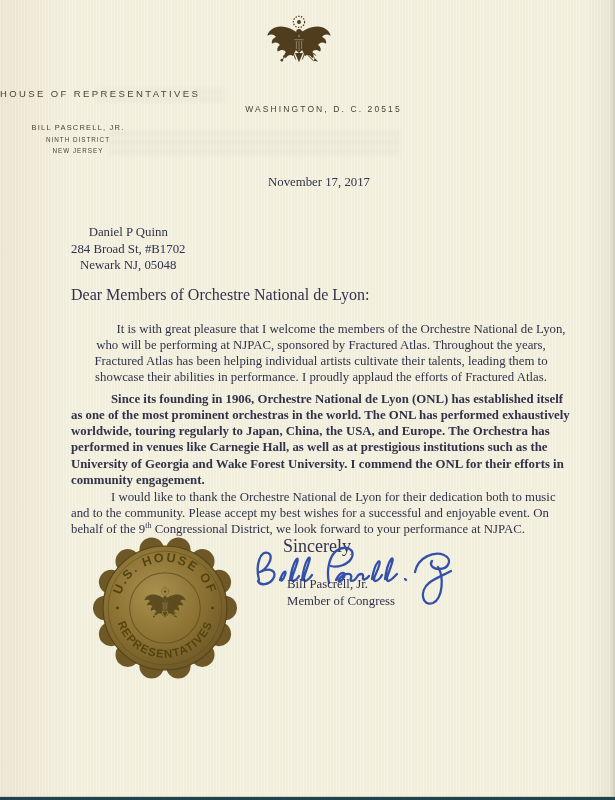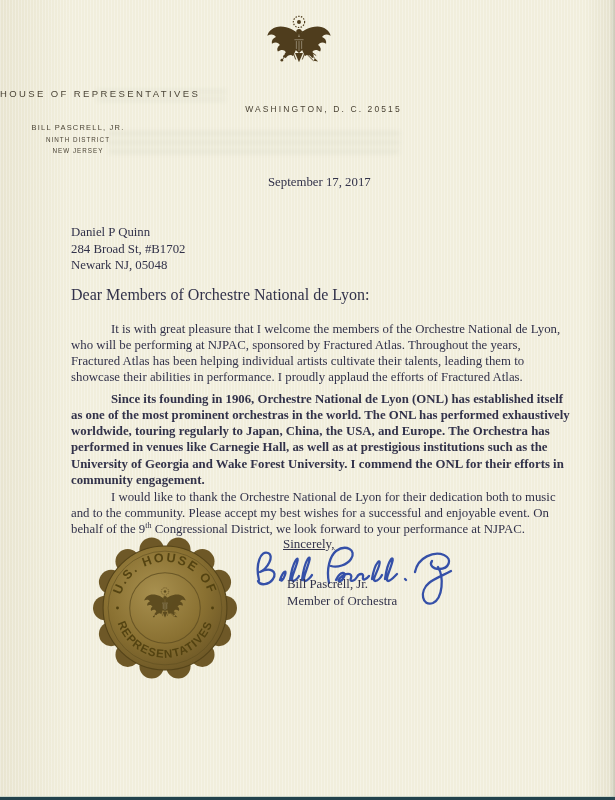--- a/index.html
+++ b/index.html
@@ -27,29 +27,29 @@
   .member-name{font-size:7.5px;letter-spacing:1.2px;line-height:12px;}
   .member-sub{font-size:6.3px;letter-spacing:1px;line-height:11px;}
   
   .ghost{filter:blur(2.5px);border-radius:4px;pointer-events:none;}
   .ghost1{left:108px;top:127px;width:292px;height:26px;opacity:.14;
     background:repeating-linear-gradient(0deg, rgba(110,125,100,.9) 0 3px, rgba(0,0,0,0) 3px 9px);}
   .ghost2{left:95px;top:86px;width:132px;height:15px;opacity:.10;
     background:repeating-linear-gradient(0deg, rgba(110,125,100,.9) 0 3px, rgba(0,0,0,0) 3px 8px);}
   
   .date{left:268px;top:175px;font-size:12.8px;}
-  .recipient{left:71px;top:224px;font-size:12.8px;line-height:16.5px;}
+  .recipient{left:71px;top:224px;font-size:12.8px;line-height:16.5px;text-align:center;}
   .salutation{left:71px;top:286px;font-size:16px;}
   .para{left:71px;width:500px;font-size:12.8px;line-height:16.2px;text-indent:40px;
     text-align:left;}
-  .p1{top:308px;}
+  .p1{top:308px;text-align:center;}
   .p2{top:378px;font-weight:bold;}
   .p3{top:476px;}
   sup{font-size:8px;line-height:0;}
-  .sincerely{left:283px;top:536px;font-size:13px;text-decoration:underline;}
+  .sincerely{left:283px;top:536px;font-size:18px;}
   .signature{left:252px;top:542px;width:208px;height:76px;}
   .signed-name{left:287px;top:577px;font-size:12.8px;}
   .signed-title{left:287px;top:594px;font-size:12.8px;}
   
   .seal{left:91px;top:536px;width:148px;height:144px;}
   
   .edge-bottom{left:0;bottom:0;width:615px;height:4px;
     background:linear-gradient(180deg,#cfd6c8 0 1px,#23424c 1px 4px);}
   .edge-right{right:0;top:0;width:5px;height:800px;
     background:linear-gradient(270deg, rgba(90,100,95,.18), rgba(0,0,0,0));}
@@ -92,21 +92,21 @@
 
   <div class="abs member-block">
     <div class="member-name">BILL PASCRELL, JR.</div>
     <div class="member-sub">NINTH DISTRICT</div>
     <div class="member-sub">NEW JERSEY</div>
   </div>
 
   <div class="abs ghost ghost1"></div>
   <div class="abs ghost ghost2"></div>
 
-  <div class="abs date">September 17, 2017</div>
+  <div class="abs date">November 17, 2017</div>
 
   <div class="abs recipient">
     <div>Daniel P Quinn</div>
     <div>284 Broad St, #B1702</div>
     <div>Newark NJ, 05048</div>
   </div>
 
   <div class="abs salutation">Dear Members of Orchestre National de Lyon:</div>
 
   <p class="abs para p1">It is with great pleasure that I welcome the members of the Orchestre National de Lyon, who will be performing at NJPAC, sponsored by Fractured Atlas. Throughout the years, Fractured Atlas has been helping individual artists cultivate their talents, leading them to showcase their abilities in performance. I proudly applaud the efforts of Fractured Atlas.</p>
@@ -132,21 +132,21 @@
       <path d="M133,37 C136,16 143,12 140,21 C137,31 133,38 136,39 C139,39 143,34 145,32"></path>
 
       <path d="M153,37 l1,1"></path>
 
       <path d="M163,30 C166,15 182,9 192,13 C201,17 197,27 187,27 C181,27 177,23 180,19"></path>
       <path d="M186,25 C192,35 191,56 181,61 C170,65 167,49 177,41 C183,36 192,33 199,29"></path>
     </g>
   </svg>
 
   <div class="abs signed-name">Bill Pascrell, Jr.</div>
-  <div class="abs signed-title">Member of Orchestra</div>
+  <div class="abs signed-title">Member of Congress</div>
 
   <svg class="abs seal" viewBox="0 0 200 200">
     <defs>
       <radialGradient id="goldg" cx="42%" cy="38%" r="72%">
         <stop offset="0%" stop-color="#a8904f"></stop>
         <stop offset="55%" stop-color="#8a7132"></stop>
         <stop offset="100%" stop-color="#665123"></stop>
       </radialGradient>
       <path id="arcTop" d="M 36,100 A 64 64 0 0 1 164,100"></path>
       <path id="arcBot" d="M 31,100 A 69 69 0 0 0 169,100"></path>

